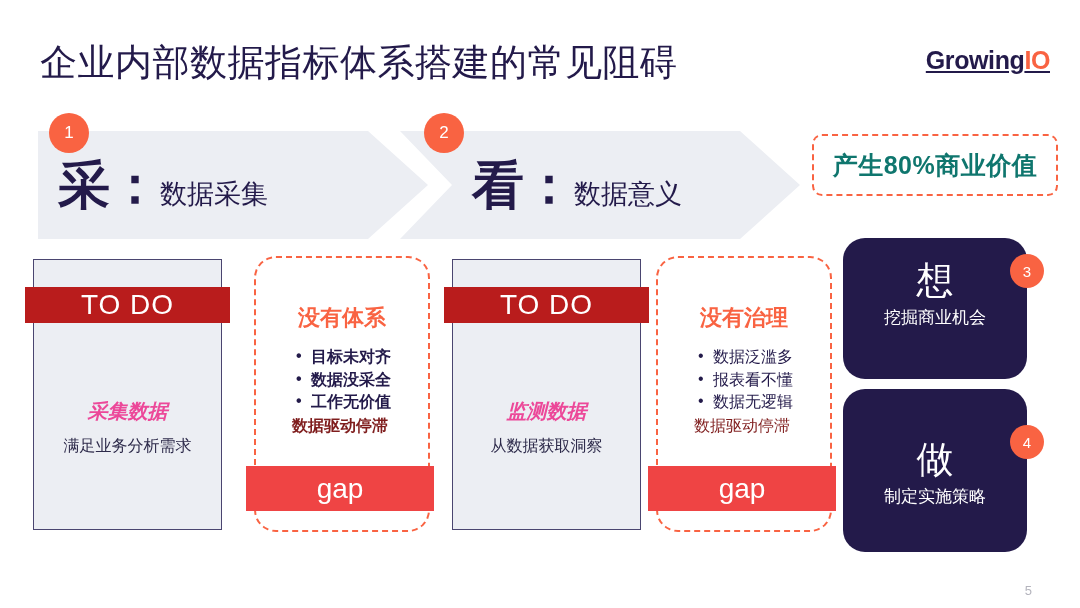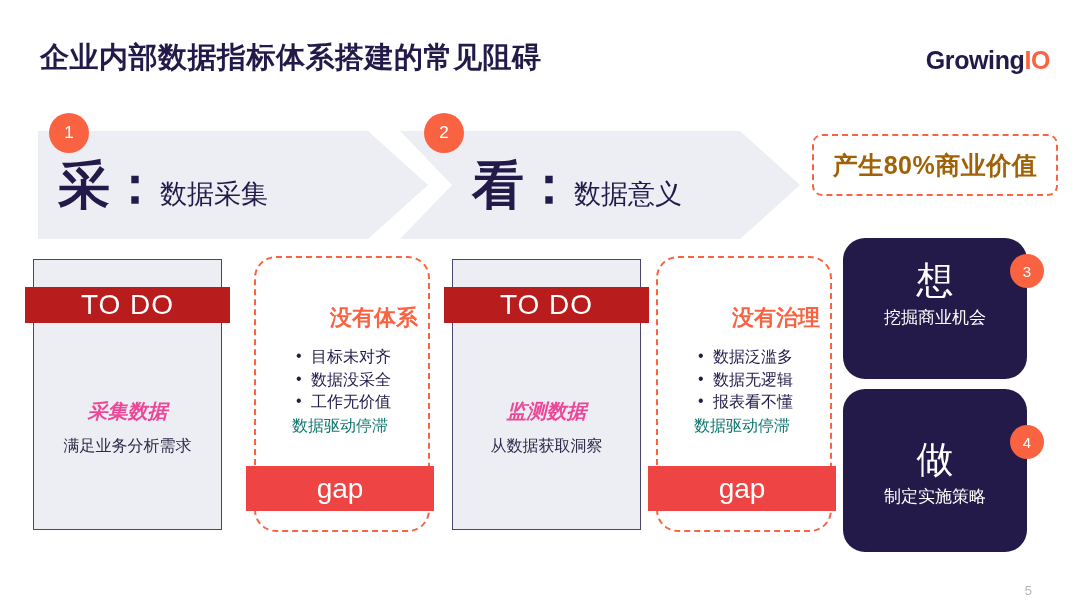--- a/index.html
+++ b/index.html
@@ -11,33 +11,34 @@
     position: relative;
     overflow: hidden;
     font-family: "Liberation Sans", "DejaVu Sans", sans-serif;
     color: #231a4a;
   }
 
   
   .slide-title {
     position: absolute;
     left: 40px; top: 38px;
-    font-size: 29px;
-    font-weight: bold;
+    font-size: 37px;
+    font-weight: normal;
     letter-spacing: 0.5px;
     color: #231a4a;
     white-space: nowrap;
   }
   .logo {
     position: absolute;
     right: 30px; top: 46px;
     font-size: 25px;
     font-weight: bold;
     letter-spacing: -0.4px;
     white-space: nowrap;
+    text-decoration: underline;
   }
   .logo .lg-a { color: #231a4a; }
   .logo .lg-b { color: #f96342; }
 
   
   .arrow {
     position: absolute;
     background: #eceef3;
     height: 108px;
     top: 131px;
@@ -91,21 +92,21 @@
   
   .callout {
     position: absolute;
     left: 812px; top: 134px;
     width: 246px; height: 62px;
     border: 2px dashed #f96342;
     border-radius: 10px;
     display: flex;
     align-items: center;
     justify-content: center;
-    color: #a16207;
+    color: #0f766e;
     font-size: 25px;
     font-weight: bold;
     letter-spacing: 0.5px;
     box-sizing: border-box;
   }
 
   
   .todo-col {
     position: absolute;
     top: 259px;
@@ -167,53 +168,52 @@
   .gap-col-2 { left: 656px; }
 
   .gap-title {
     position: absolute;
     width: 176px;
     text-align: center;
     top: 303px;
     font-size: 22px;
     font-weight: bold;
     color: #f96342;
-    padding-left: 32px;
   }
   .gap-title-1 { left: 254px; }
   .gap-title-2 { left: 656px; }
 
   .gap-list {
     position: absolute;
     width: 176px;
     top: 346px;
     font-size: 16px;
     color: #231a4a;
     line-height: 1.42;
   }
-  .gap-list-1 { left: 254px; }
+  .gap-list-1 { left: 254px; font-weight: bold; }
   .gap-list-2 { left: 656px; }
   .gap-list ul {
     margin: 0;
     padding: 0 0 0 42px;
     list-style: none;
   }
   .gap-list li {
     position: relative;
     padding-left: 15px;
   }
   .gap-list li::before {
     content: "•";
     position: absolute;
     left: 0; top: -1px;
     font-size: 16px;
   }
   .gap-stall {
     text-align: center;
-    color: #0f766e;
+    color: #7f1d1d;
     font-size: 16px;
     margin-top: 1px;
     padding-right: 4px;
   }
 
   .gap-band {
     position: absolute;
     top: 466px;
     height: 45px;
     background: #ef4444;
@@ -309,22 +309,22 @@
 <div class="todo-body todo-body-2">
   <div class="todo-head">监测数据</div>
   <div class="todo-desc">从数据获取洞察</div>
 </div>
 
 <div class="gap-col gap-col-2"></div>
 <div class="gap-title gap-title-2">没有治理</div>
 <div class="gap-list gap-list-2">
   <ul>
     <li>数据泛滥多</li>
+    <li>报表看不懂</li>
     <li>数据无逻辑</li>
-    <li>报表看不懂</li>
   </ul>
   <div class="gap-stall">数据驱动停滞</div>
 </div>
 <div class="gap-band gap-band-2">gap</div>
 
 <div class="dark-card dark-card-3">
   <div class="dark-big">想</div>
   <div class="dark-sub">挖掘商业机会</div>
 </div>
 <div class="badge badge-3">3</div>

